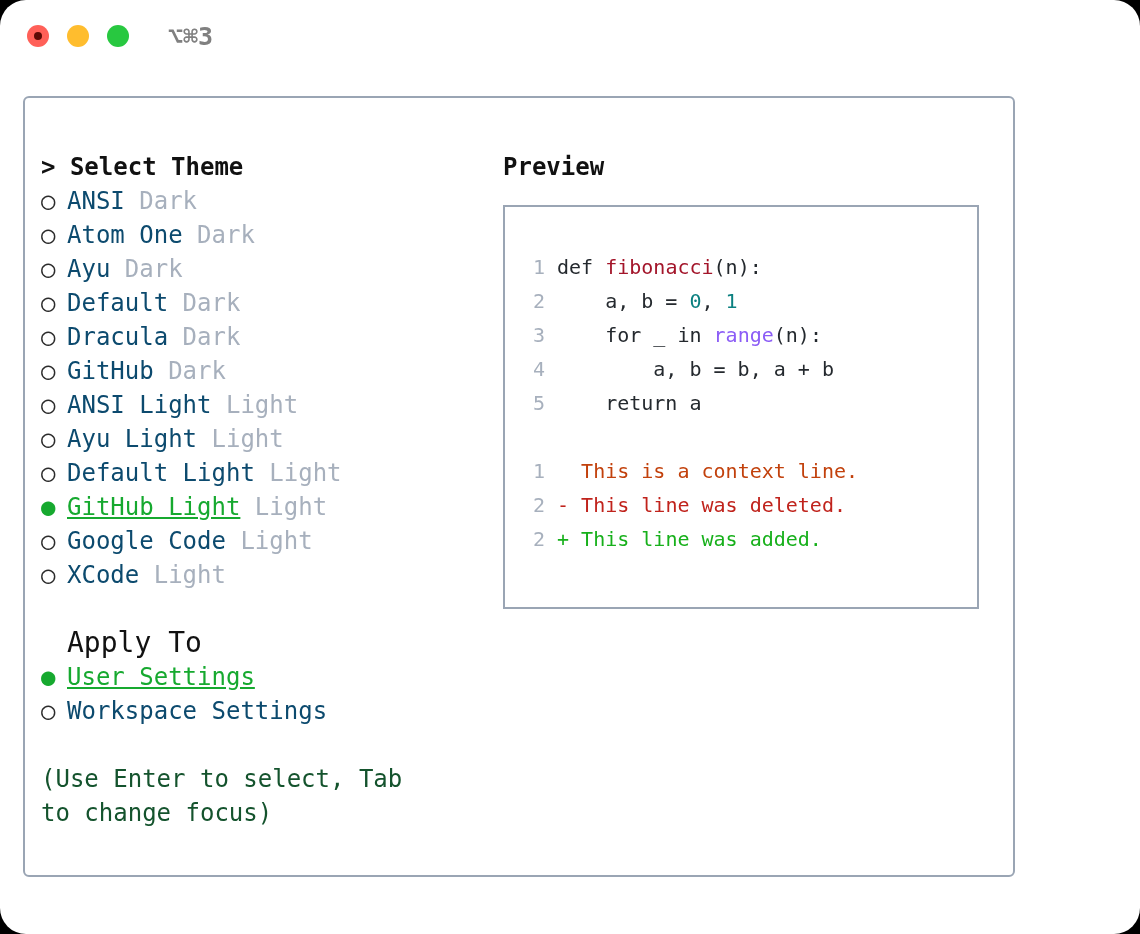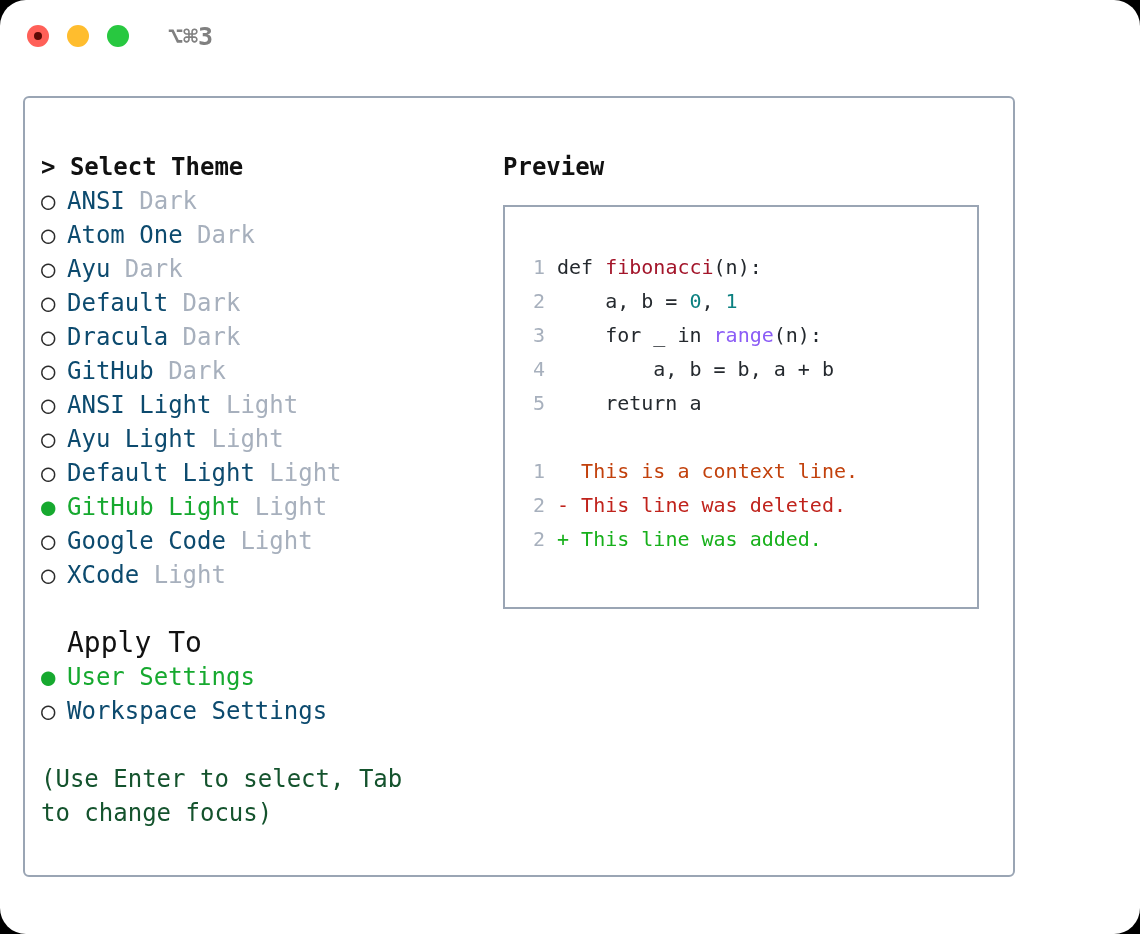--- a/index.html
+++ b/index.html
@@ -105,21 +105,21 @@
     white-space: pre;
     color: #2b2b2b;
   }
   .marker {
     display: inline-block;
     width: 26px;
     color: #2b2b2b;
   }
   .marker.sel { color: #16a92f; }
   .opt-name { color: #0c4a6e; }
-  .opt-row.selected .opt-name { color: #16a92f; }
+  .opt-row.selected .opt-name { color: #16a92f; text-decoration: underline; }
   .opt-cat  { color: #a7b0bd; }
 
   .spacer-row { height: 34px; }
 
   .apply-head {
     font-size: 28px;
     color: #111111;
     line-height: 34px;
     height: 34px;
     white-space: pre;

